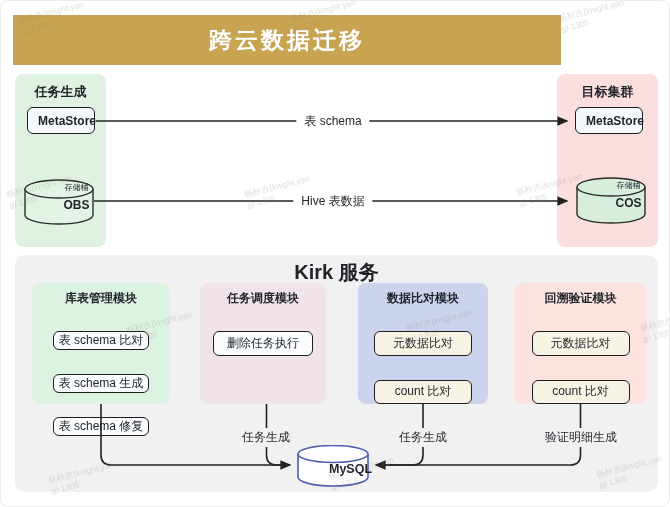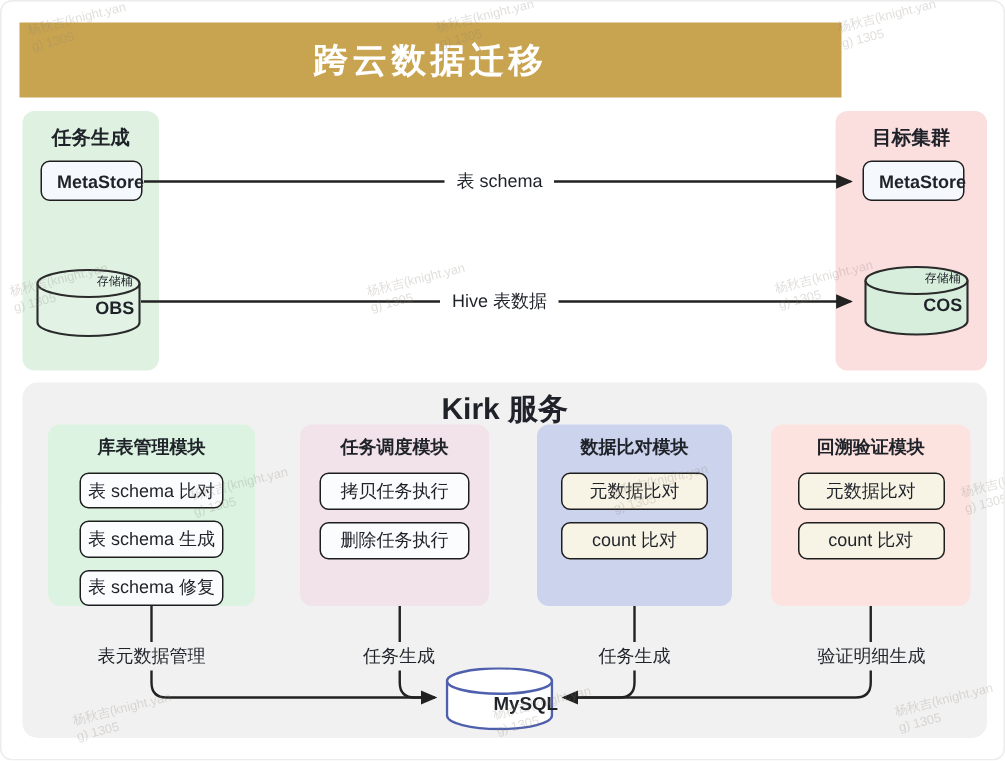--- a/index.html
+++ b/index.html
@@ -36,21 +36,21 @@
   .cyl-mysql{left:296px;top:444px;width:72px;height:42px;}
   .cyl-mysql .cyl-name{top:17px;font-size:12.5px;}
   
   .flow-label{
     position:absolute;transform:translate(-50%,-50%);background:#ffffff;
     padding:1px 8px;font-size:12px;color:#1f2329;white-space:nowrap;
   }
   
   .kirk{position:absolute;left:14px;top:254px;width:643px;height:237px;background:#f2f1f1;border-radius:10px;}
   .kirk-title{position:absolute;left:14px;top:258px;width:643px;text-align:center;font-size:20px;font-weight:bold;color:#1f2329;}
-  .module{position:absolute;top:282px;height:121px;border-radius:8px;display:flex;flex-direction:column;align-items:center;}
+  .module{position:absolute;top:282px;height:121px;border-radius:8px;display:flex;flex-direction:column;align-items:center;gap:16px;}
   .module-title{margin-top:7px;font-size:12px;font-weight:bold;color:#1f2329;}
   .mbtn{
     margin-top:8px;height:25px;box-sizing:border-box;display:flex;align-items:center;justify-content:center;
     border:1.5px solid #1e1e1e;border-radius:6px;font-size:12px;color:#1f2329;white-space:nowrap;
   }
   .mbtn:first-of-type{margin-top:6px;}
   .m1{left:31px;width:138px;background:#dcf3e1;}
   .m2{left:199px;width:126px;background:#f2e3ea;}
   .m3{left:357px;width:130px;background:#cbd3ed;}
   .m4{left:513px;width:133px;background:#fce3e0;}
@@ -115,21 +115,20 @@
 
   <div class="module m1">
     <div class="module-title">库表管理模块</div>
     <div class="mbtn">表 schema 比对</div>
     <div class="mbtn">表 schema 生成</div>
     <div class="mbtn">表 schema 修复</div>
   </div>
 
   <div class="module m2">
     <div class="module-title">任务调度模块</div>
-    <div class="mbtn">拷贝任务执行</div>
     <div class="mbtn">删除任务执行</div>
   </div>
 
   <div class="module m3">
     <div class="module-title">数据比对模块</div>
     <div class="mbtn">元数据比对</div>
     <div class="mbtn">count 比对</div>
   </div>
 
   <div class="module m4">
@@ -148,21 +147,20 @@
     <path d="M93 200 H566" stroke="#222" stroke-width="1.6" fill="none" marker-end="url(#arr)"></path>
     <path d="M100 403 V454 Q100 464 110 464 H289" stroke="#222" stroke-width="1.6" fill="none" marker-end="url(#arr)"></path>
     <path d="M265.5 403 V454 Q265.5 464 275.5 464 H282" stroke="#222" stroke-width="1.6" fill="none"></path>
     <path d="M422 403 V454 Q422 464 412 464 H375" stroke="#222" stroke-width="1.6" fill="none" marker-end="url(#arr)"></path>
     <path d="M579.5 403 V454 Q579.5 464 569.5 464 H384" stroke="#222" stroke-width="1.6" fill="none"></path>
   </svg>
 
   <div class="flow-label" style="left:332px;top:120px;">表 schema</div>
   <div class="flow-label" style="left:332px;top:200px;">Hive 表数据</div>
 
-  <div class="out-label" style="left:100px;">表元数据管理</div>
   <div class="out-label" style="left:265px;">任务生成</div>
   <div class="out-label" style="left:422px;">任务生成</div>
   <div class="out-label" style="left:580px;">验证明细生成</div>
 
   <div class="cylinder cyl-mysql">
     <svg width="72" height="42" viewBox="0 0 72 42">
       <path d="M1 9 V32 A35 9 0 0 0 71 32 V9" fill="#ffffff" stroke="#4e5fad" stroke-width="1.6"></path>
       <ellipse cx="36" cy="9" rx="35" ry="8.5" fill="#ffffff" stroke="#4e5fad" stroke-width="1.6"></ellipse>
     </svg>
     <span class="cyl-name">MySQL</span>

